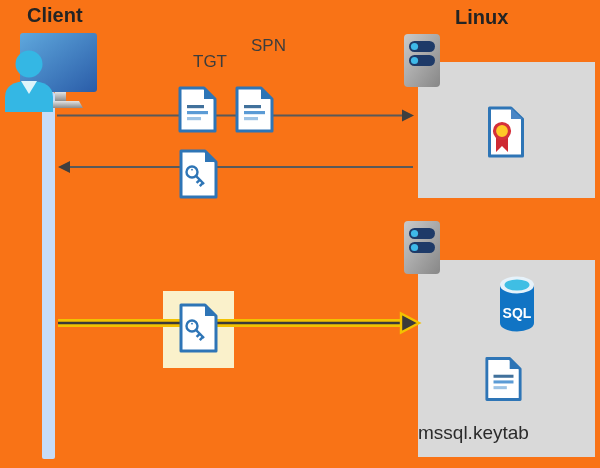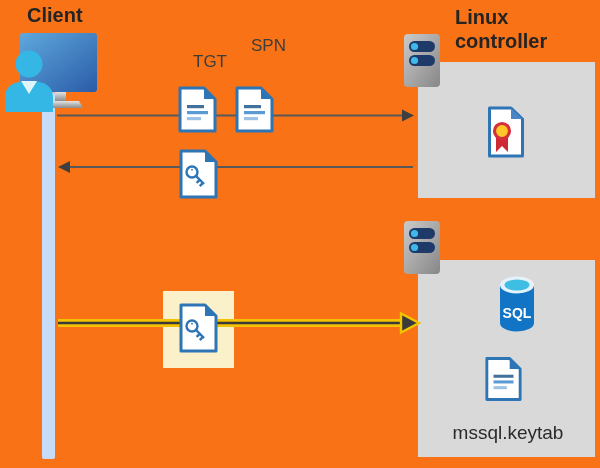--- a/index.html
+++ b/index.html
@@ -122,21 +122,20 @@
 
   <svg class="abs icon" style="left:403px;top:33px;" width="38" height="55" viewBox="0 0 38 55">
     <rect x="1" y="1" width="36" height="53" rx="4" fill="url(#srv-grad)"></rect>
     <rect x="6" y="8" width="26" height="11" rx="5.5" fill="#1e3a68"></rect>
     <circle cx="11.5" cy="13.5" r="3.6" fill="#3fb9e9"></circle>
     <rect x="6" y="22" width="26" height="11" rx="5.5" fill="#1e3a68"></rect>
     <circle cx="11.5" cy="27.5" r="3.6" fill="#3fb9e9"></circle>
   </svg>
   <div class="abs lbl title" style="left:455px;top:5px;">
     <div>Linux</div>
-    <div>controller</div>
   </div>
 
   <svg class="abs icon" style="left:487px;top:106px;" width="38" height="52" viewBox="0 0 38 52">
     <path d="M2.5 2 H24 L35.5 13 V50 H2.5 Z" fill="#ffffff" stroke="#2e75b6" stroke-width="3" stroke-linejoin="round"></path>
     <path d="M24 2 V13 H35.5 Z" fill="#4a86c5"></path>
     <polygon points="9,31 21,31 21,46 15,40 9,46" fill="#ce2a33"></polygon>
     <circle cx="15" cy="25" r="7.5" fill="#ffc828" stroke="#d5303a" stroke-width="3.2"></circle>
   </svg>
 
   <svg class="abs icon" style="left:403px;top:220px;" width="38" height="55" viewBox="0 0 38 55">
@@ -154,15 +153,15 @@
     <text x="20" y="42" text-anchor="middle" font-family="Liberation Sans, sans-serif" font-size="14" font-weight="700" fill="#ffffff">SQL</text>
   </svg>
 
   <svg class="abs icon" style="left:484px;top:353px;" width="39" height="52" viewBox="0 0 41 47">
     <path d="M3 2 H27 L38 13 V45 H3 Z" fill="#ffffff" stroke="#2e75b6" stroke-width="3" stroke-linejoin="round"></path>
     <path d="M27 2 V13 H38 Z" fill="#2e75b6"></path>
     <rect x="10" y="19" width="21" height="3.2" fill="#41719c"></rect>
     <rect x="10" y="25" width="21" height="3.2" fill="#5b9bd5"></rect>
     <rect x="10" y="31" width="14" height="3.2" fill="#9cc3e5"></rect>
   </svg>
-  <div class="abs lbl file-label" style="left:418px;top:422px;width:180px;text-align:center;">mssql.keytab</div>
+  <div class="abs lbl file-label" style="left:418px;top:422px;width:180px;">mssql.keytab</div>
 
 </div>
 
 </body></html>

